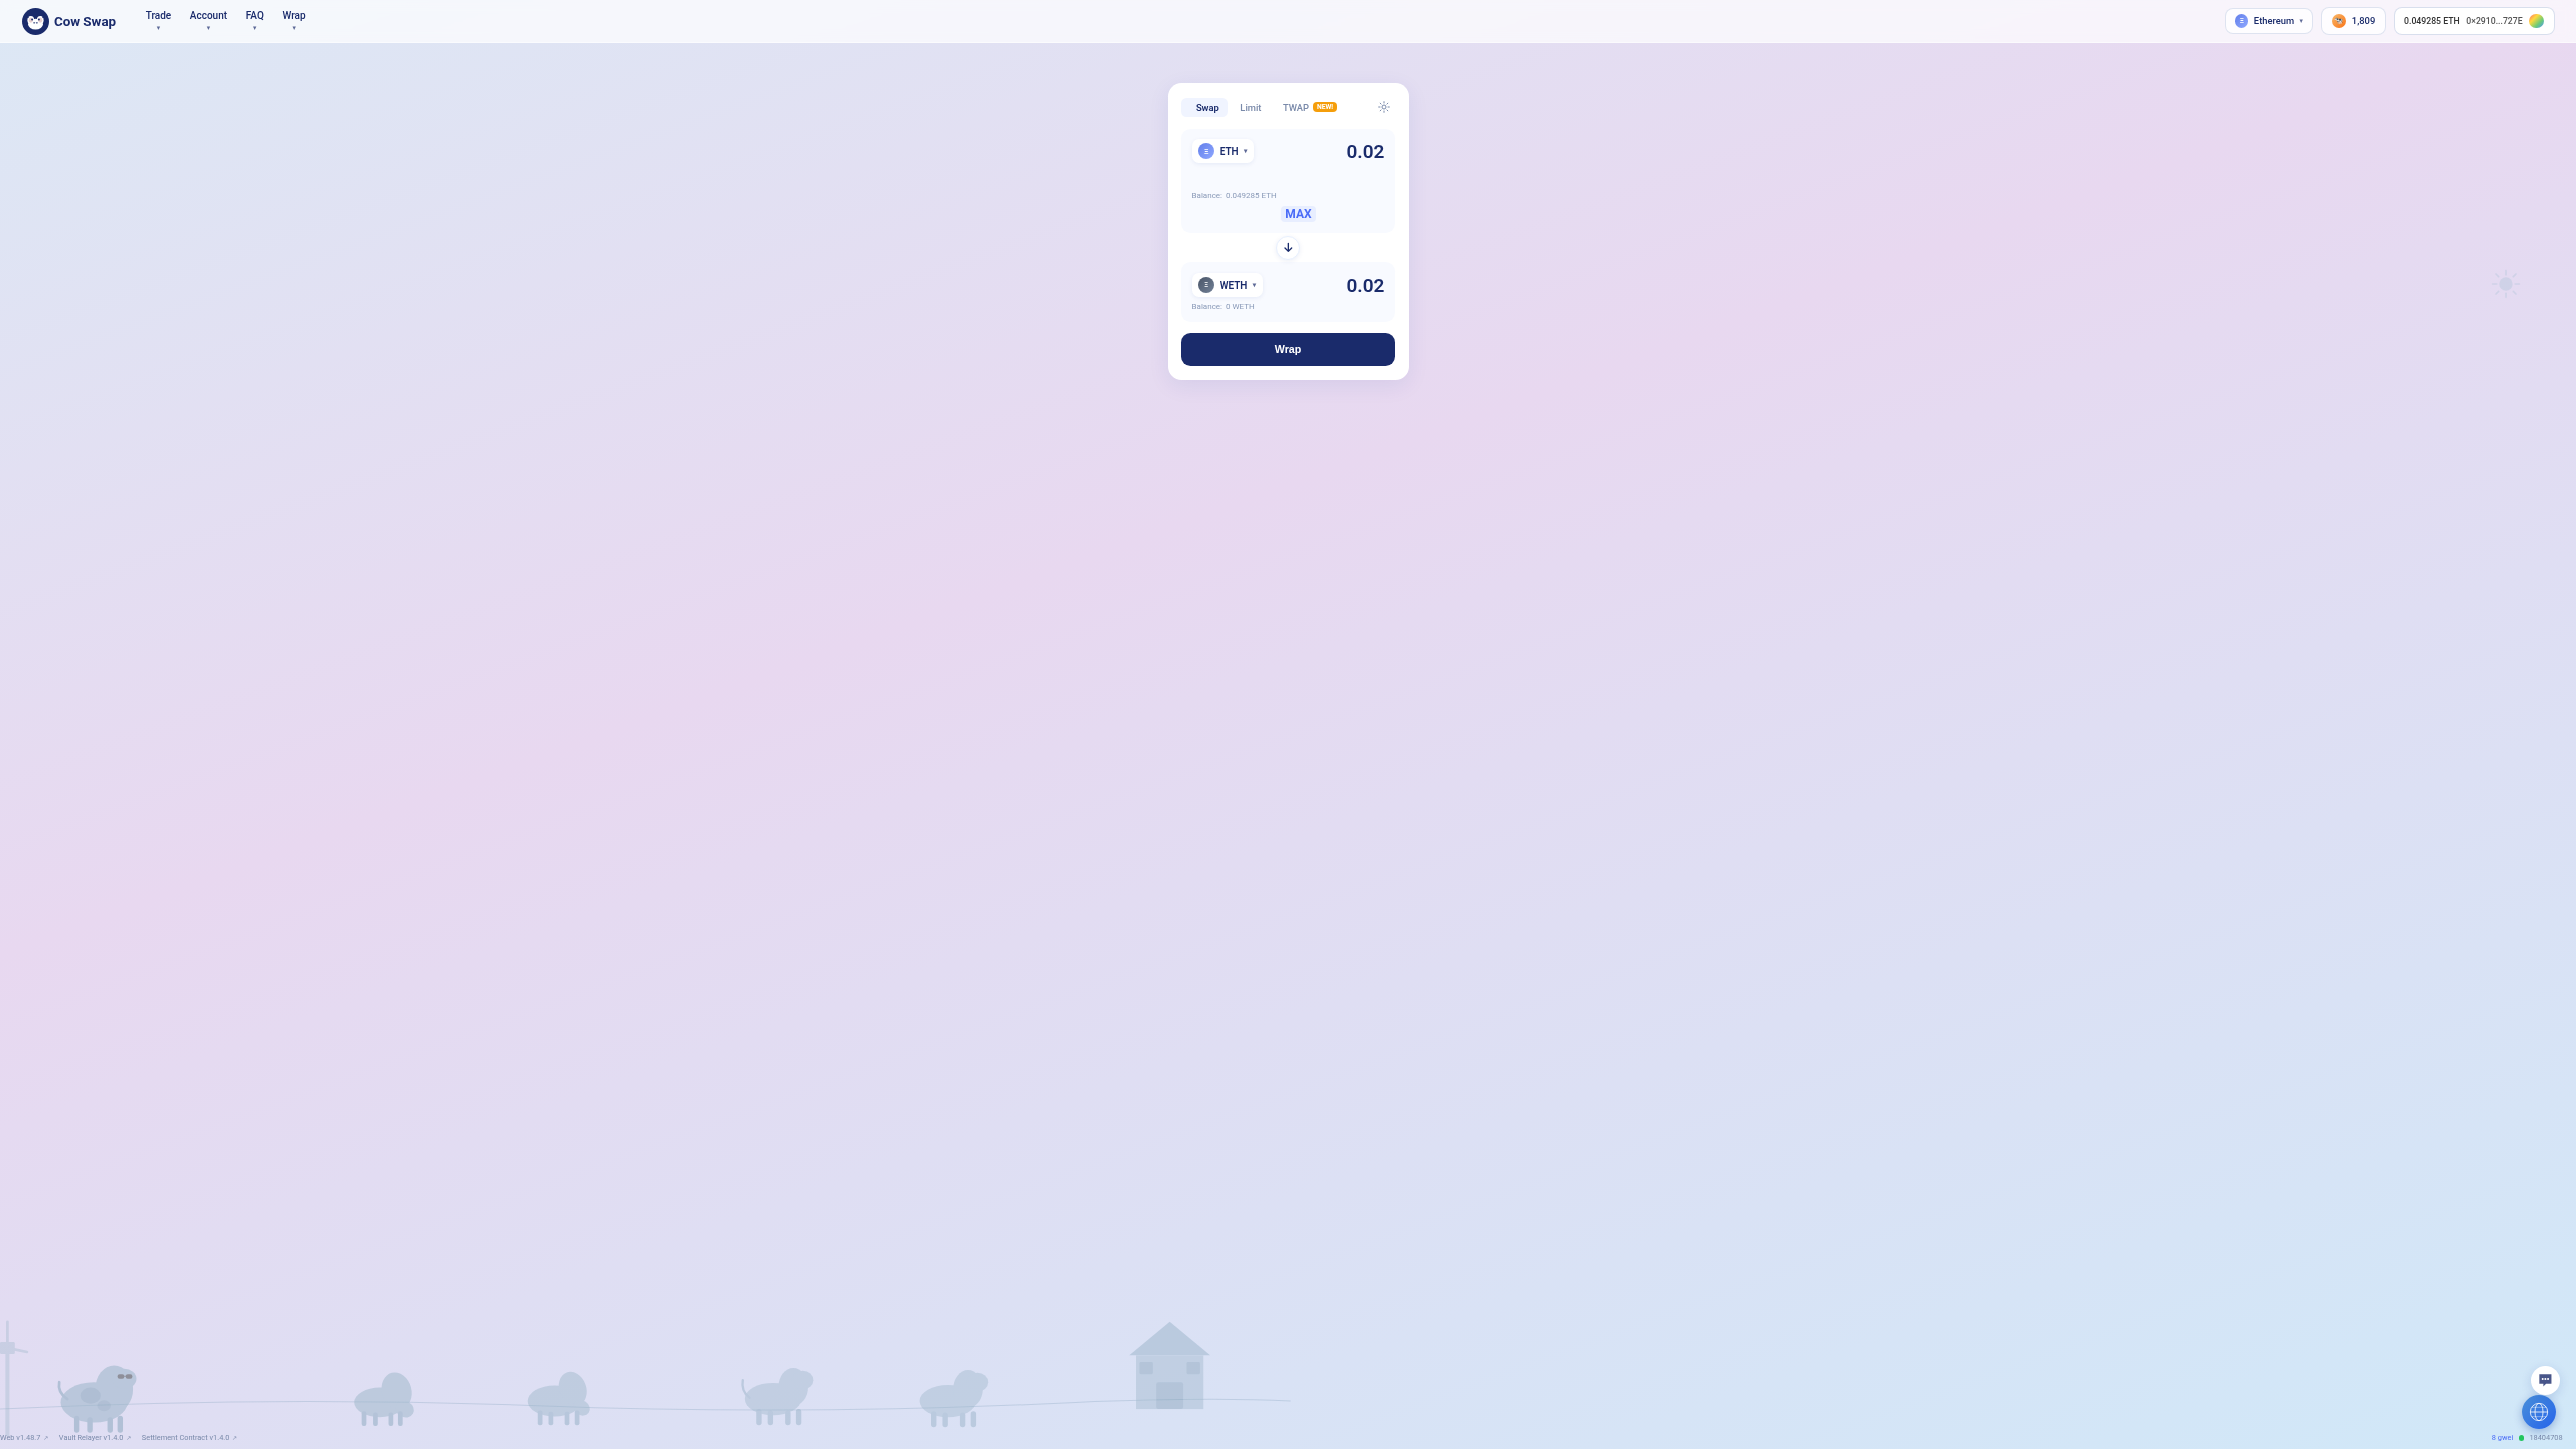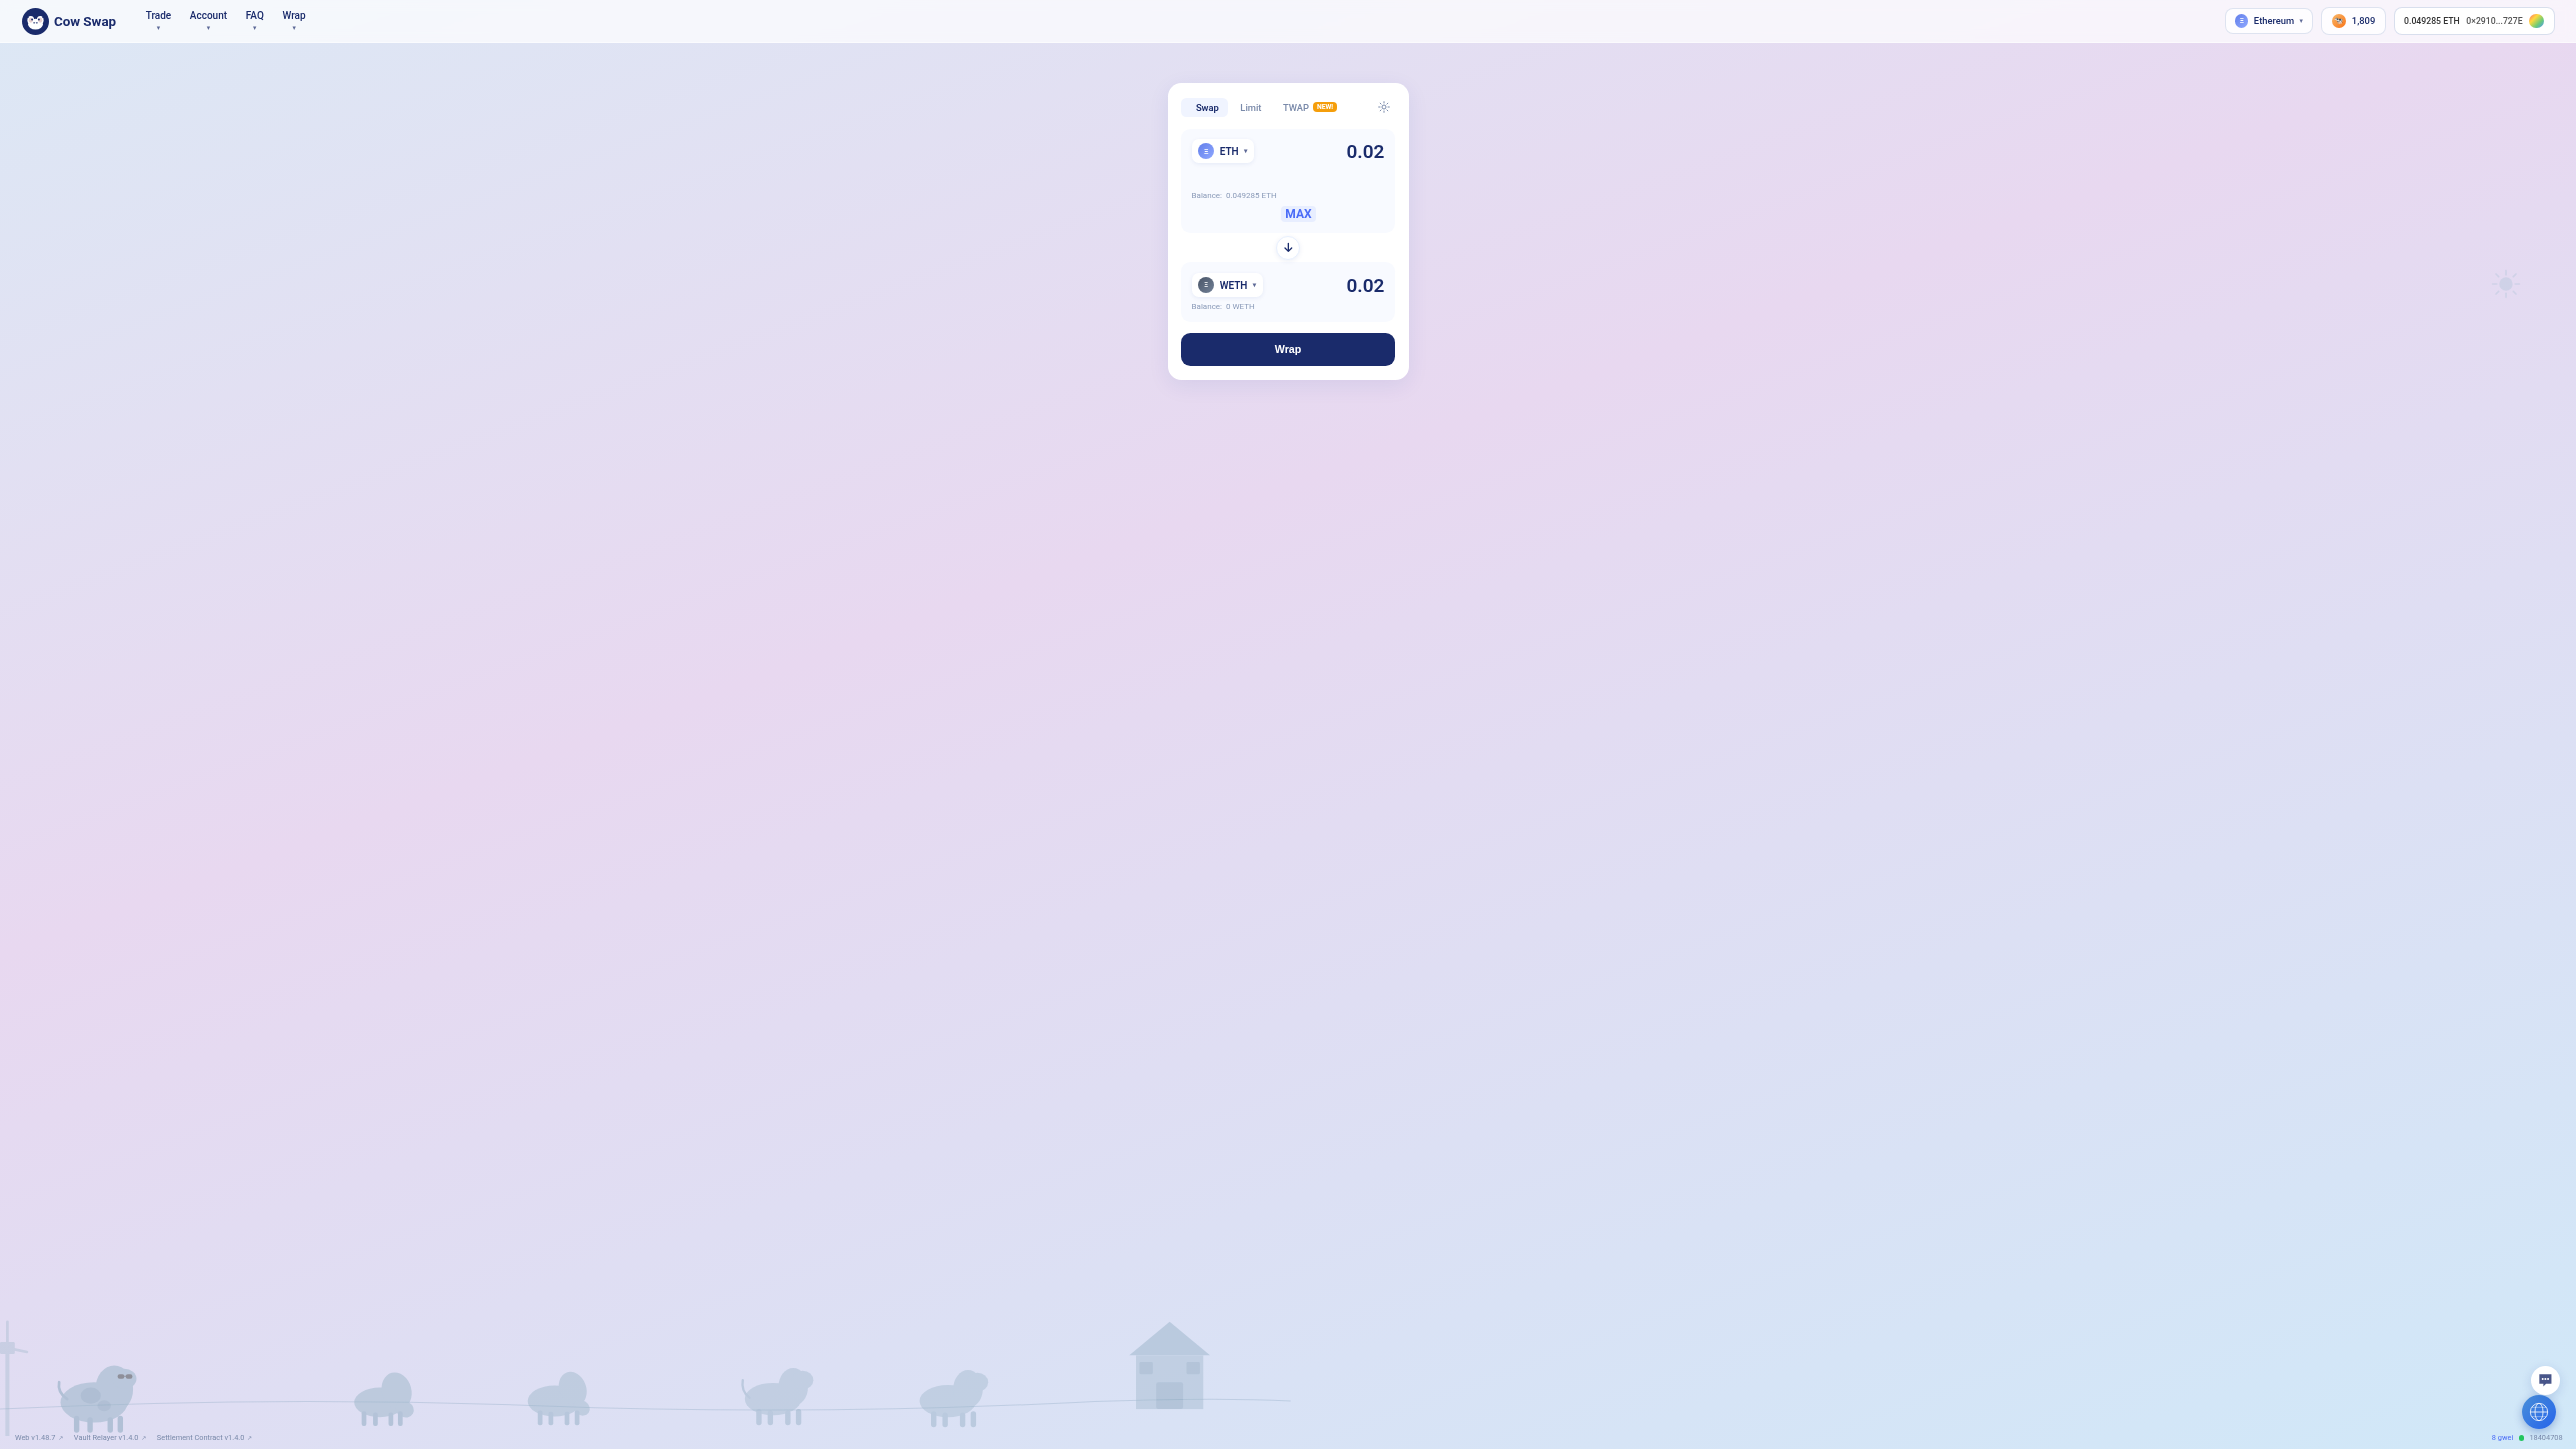--- a/index.html
+++ b/index.html
@@ -333,21 +333,21 @@
       font-size: 10.7px;
       font-weight: 600;
       cursor: pointer;
       transition: background 0.2s;
     }
 
     
     .footer {
       position: fixed;
       bottom: 6.7px;
-      left: 15px;
+      left: 0;
       right: 13.4px;
       display: flex;
       align-items: center;
       justify-content: space-between;
       z-index: 10;
       font-size: 7.4px;
       color: #7a8aaa;
     }
     .footer-left {
       display: flex;

